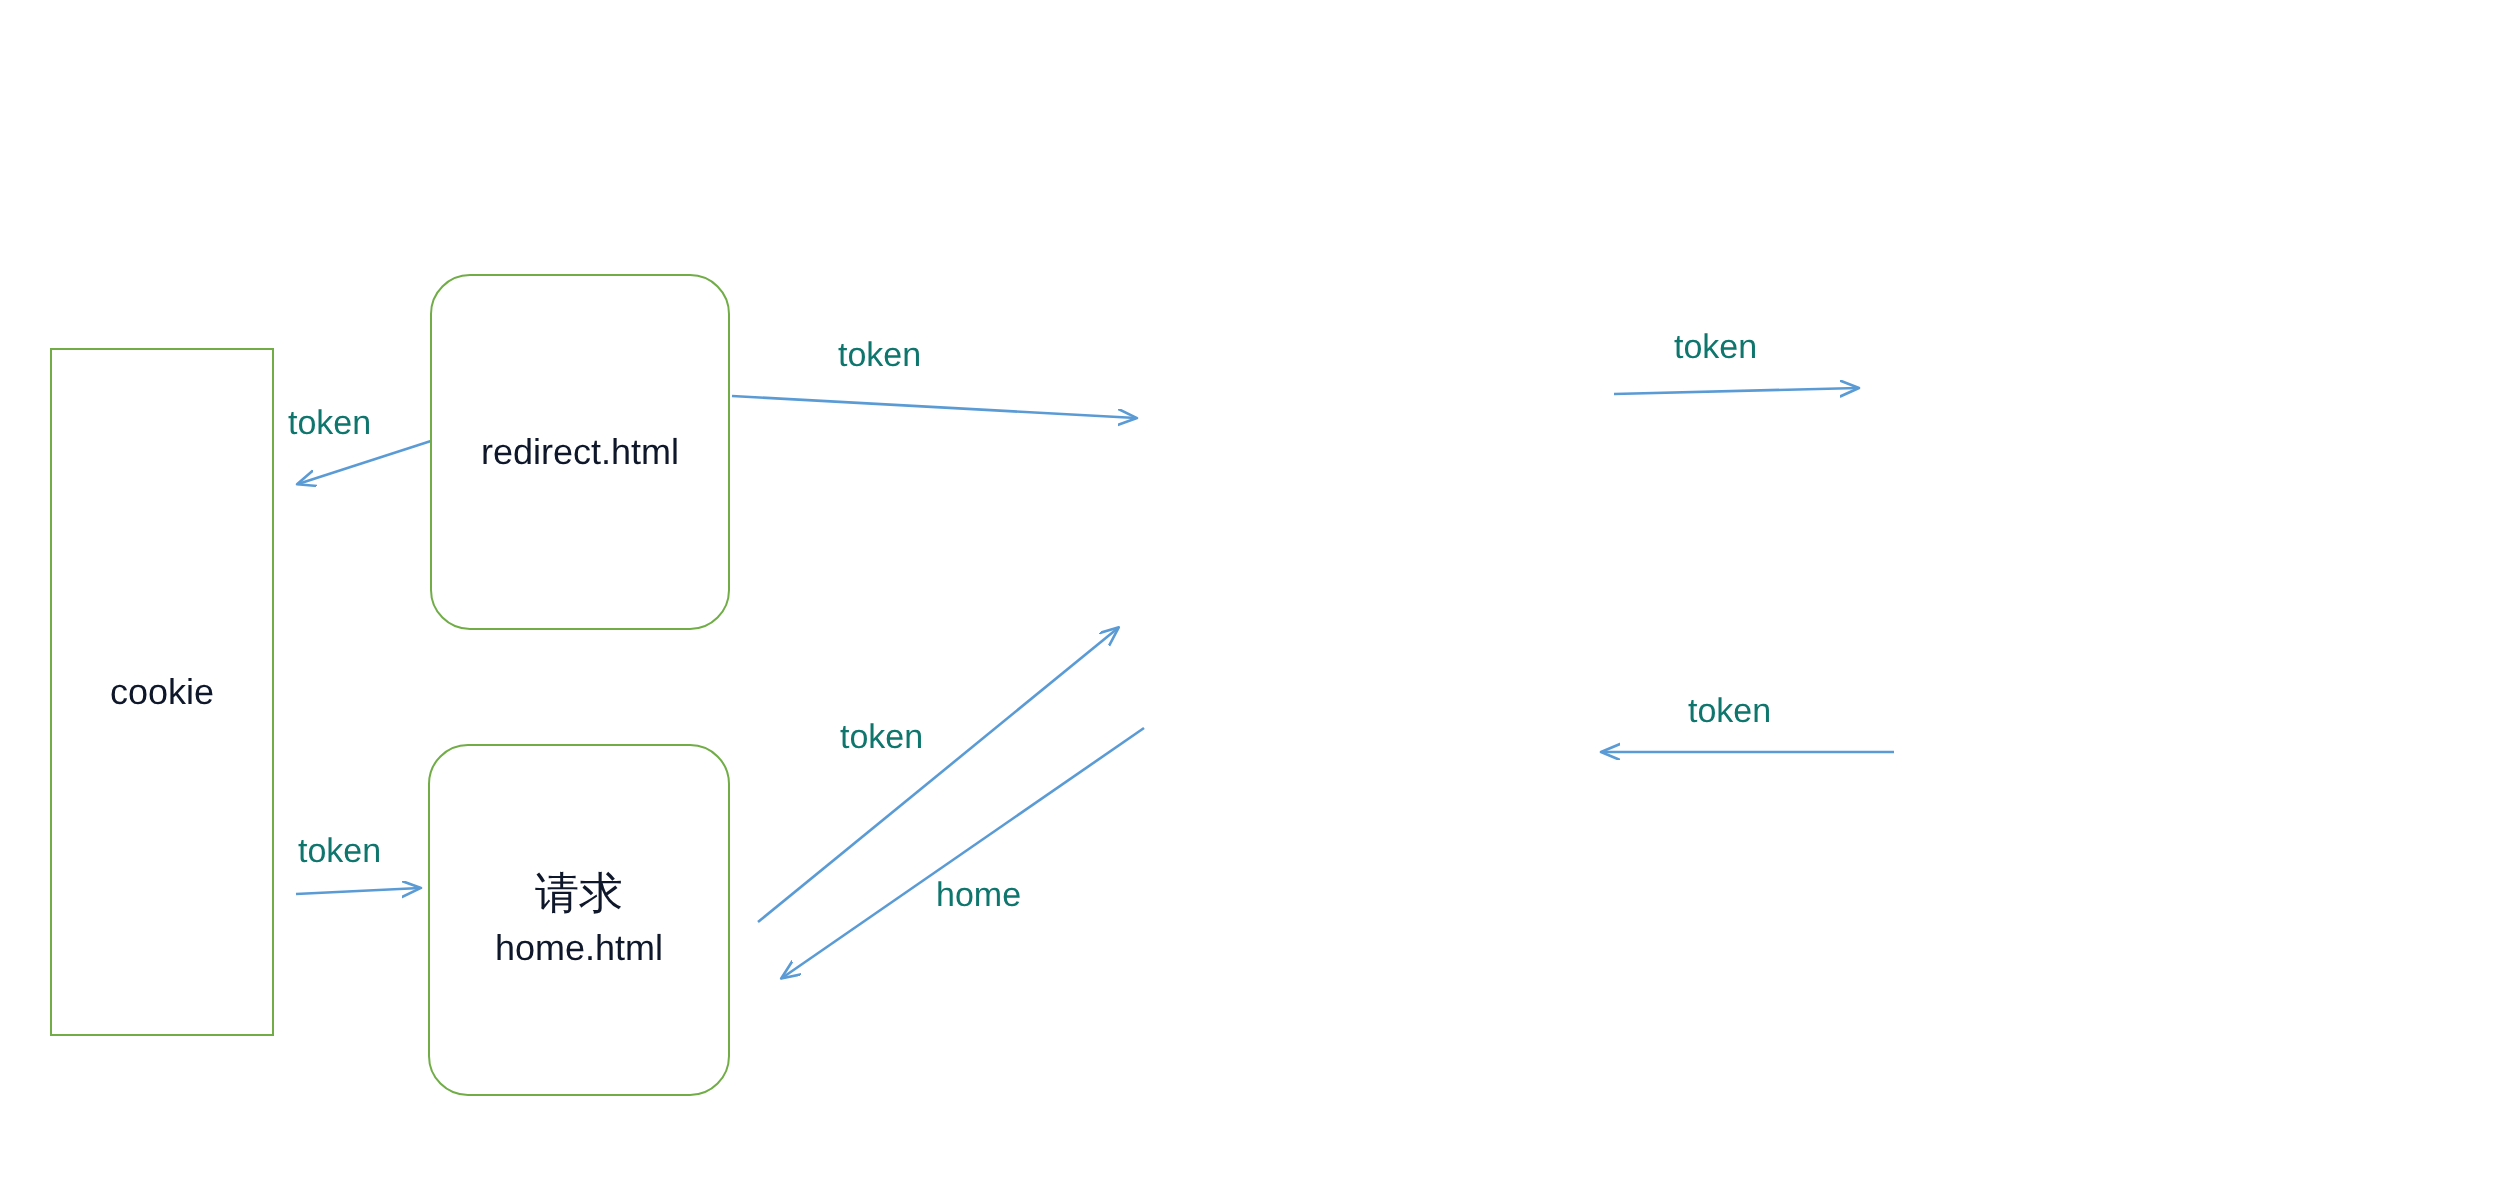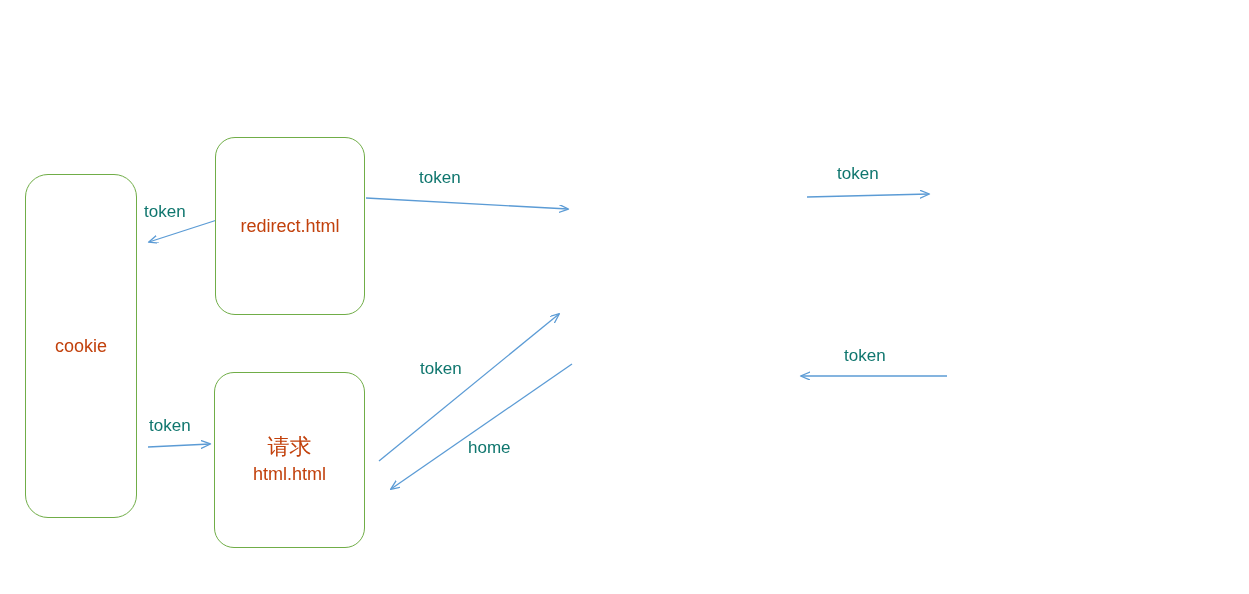--- a/index.html
+++ b/index.html
@@ -36,21 +36,21 @@
     text-align: center;
     color: #000000;
     z-index: 3;
   }
   .node.rounded {
     border-radius: 20px;
   }
   .node-label {
     font-size: 18px;
     line-height: 1.45;
-    color: #c2410c;
+    color: #0f172a;
     white-space: pre-line;
   }
   .node-label.two-line {
     width: 84%;
   }
   .node-label.cjk-big {
     font-size: 22px;
     line-height: 1.3;
   }
   .node-label.cjk-mid {
@@ -85,31 +85,31 @@
 
     <line x1="947" y1="376" x2="801" y2="376" stroke="#5B9BD5" stroke-width="1.3" marker-end="url(#arrowOpen)"></line>
 
     <line x1="148" y1="447" x2="210" y2="444" stroke="#5B9BD5" stroke-width="1.3" marker-end="url(#arrowOpen)"></line>
 
     <line x1="379" y1="461" x2="559" y2="314" stroke="#5B9BD5" stroke-width="1.3" marker-end="url(#arrowOpen)"></line>
 
     <line x1="572" y1="364" x2="391" y2="489" stroke="#5B9BD5" stroke-width="1.3" marker-end="url(#arrowOpen)"></line>
   </svg>
 
-  <div class="node" style="left:25px; top:174px; width:112px; height:344px;border-radius:23px;">
+  <div class="node" style="left:25px; top:174px; width:112px; height:344px;">
     <div class="node-label">cookie</div>
   </div>
 
   <div class="node rounded" style="left:215px; top:137px; width:150px; height:178px;">
     <div class="node-label two-line">redirect.html</div>
   </div>
 
   <div class="node rounded" style="left:214px; top:372px; width:151px; height:176px;text-align:center;">
     <div class="node-label cjk-big">请求</div>
-    <div class="node-label">html.html</div>
+    <div class="node-label">home.html</div>
   </div>
 
 
 
   <div class="edge-label" style="left:144px; top:202px;">token</div>
 
   <div class="edge-label" style="left:419px; top:168px;">token</div>
 
   <div class="edge-label" style="left:837px; top:164px;">token</div>
 

